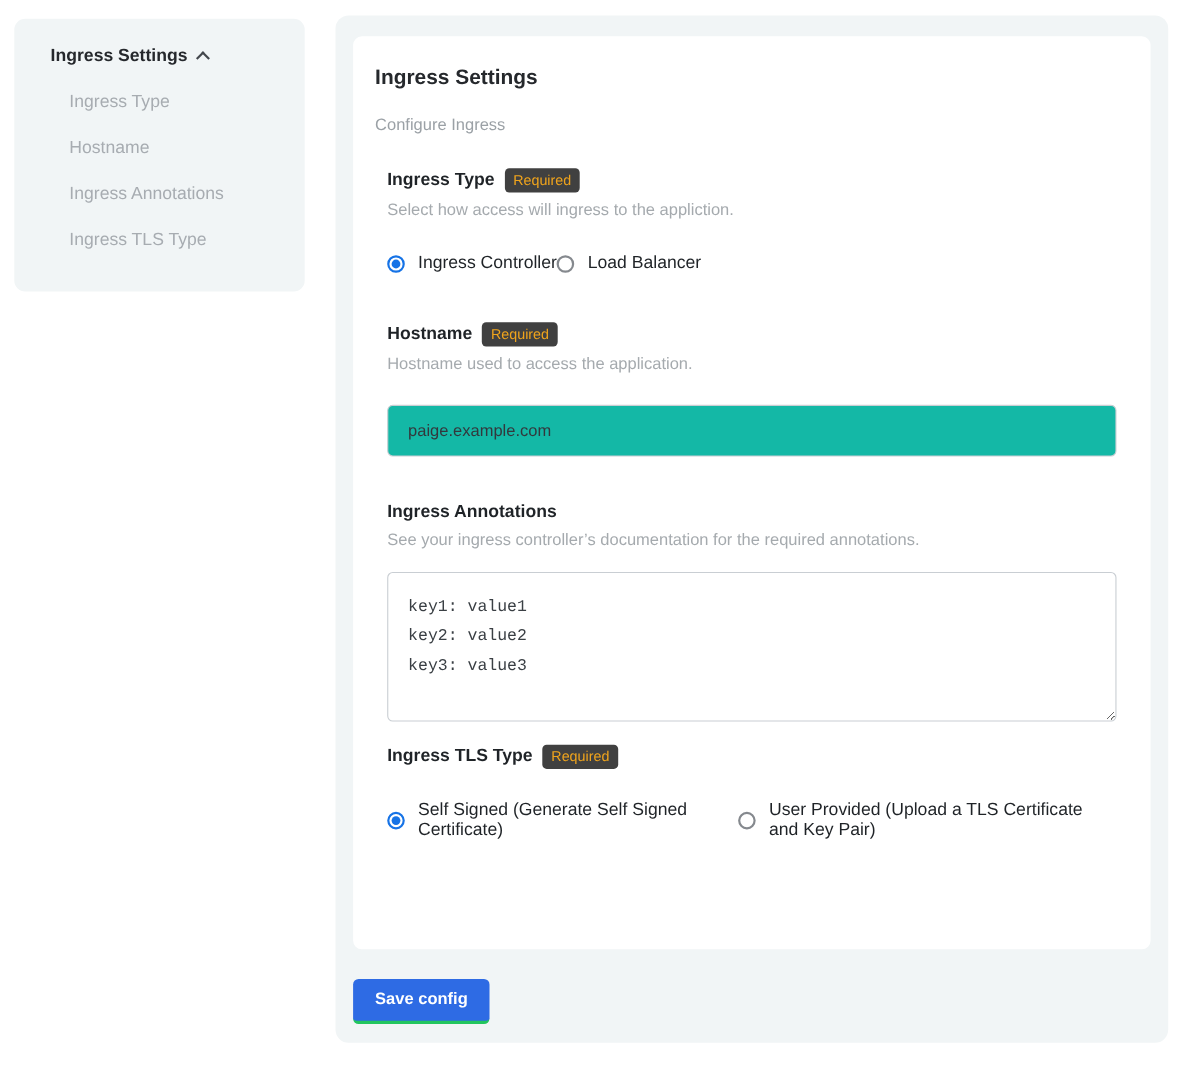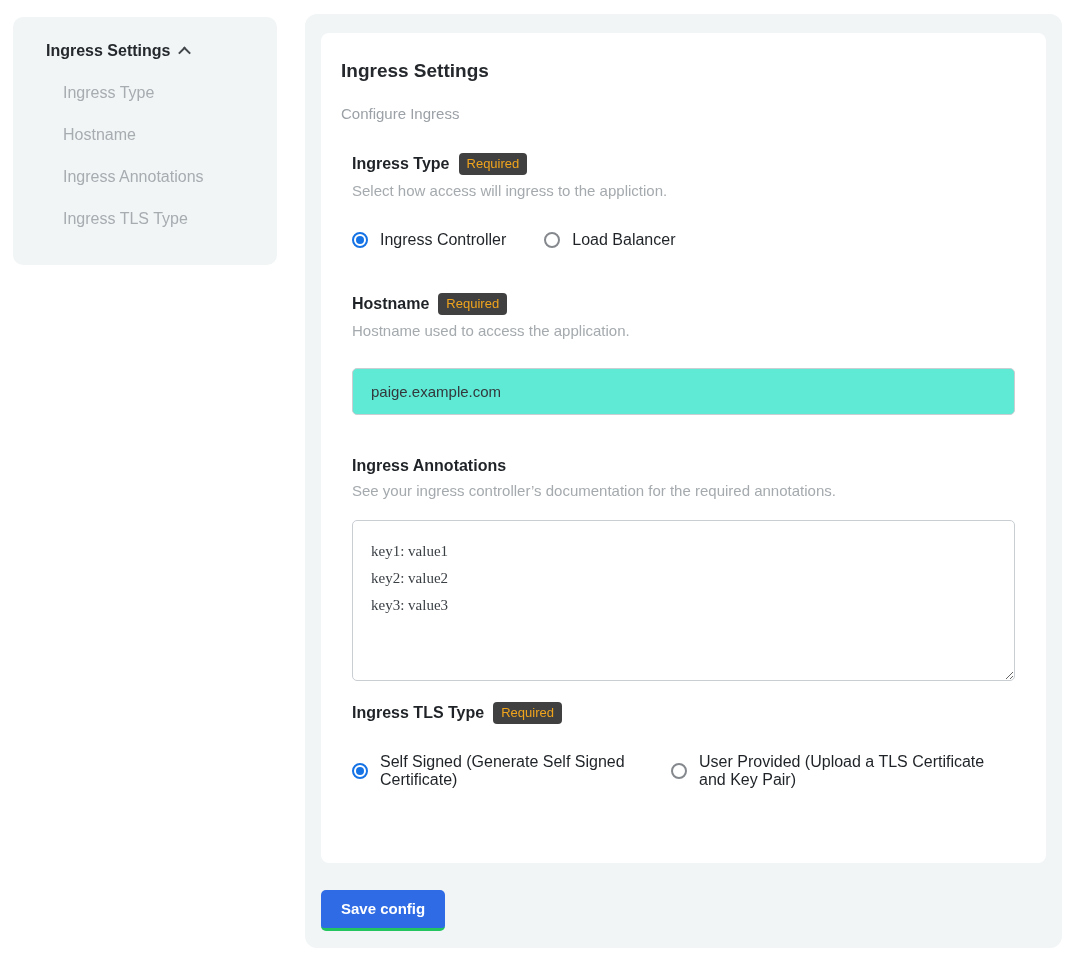--- a/index.html
+++ b/index.html
@@ -25,39 +25,39 @@
   .card-subtitle { margin-top: 23px; font-size: 15px; color: #9ba1a6; }
 
   .section { margin-left: 11px; }
   .section-head { display: flex; align-items: center; gap: 9px; }
   .section-label { font-size: 16px; font-weight: 700; color: #1f2327; }
   .badge { background: #404040; color: #f0a41c; font-size: 13px; padding: 4px 8px 5px 8px;
     border-radius: 4px; line-height: 1; }
   .help { margin-top: 7px; font-size: 15px; color: #a5aaae; }
 
   .sec-ingress-type { margin-top: 31px; }
-  .radio-row { display: flex; align-items: center; gap: 38px; margin-top: 32px; }
+  .radio-row { display: flex; align-items: center; margin-top: 32px; }
   .radio-opt { display: flex; align-items: center; gap: 12px; cursor: pointer; }
   .radio { width: 16px; height: 16px; border-radius: 50%; border: 2px solid #85898e;
     background: #fff; position: relative; flex: 0 0 auto; }
   .radio.checked { border-color: #1673e6; }
   .radio.checked::after { content: ""; position: absolute; inset: 2px; border-radius: 50%; background: #1673e6; }
   .radio-label { font-size: 16px; color: #1f2327; }
 
   .sec-hostname { margin-top: 44px; }
   .text-input { margin-top: 29px; width: 663px; height: 47px; border: 1px solid #c9ced3;
     border-radius: 5px; padding: 0 18px; font-size: 15px; color: #33383d;
-    font-family: "Liberation Sans", sans-serif; background: #5eead4; outline: none; display: block; }
+    font-family: "Liberation Sans", sans-serif; background: #14b8a6; outline: none; display: block; }
   .default-line { margin-top: 13px; font-size: 14px; color: #9aa0a5; }
   .default-line b { color: #212e55; font-weight: 700; }
 
   .sec-annotations { margin-top: 42px; }
-  .textarea { margin-top: 21px; width: 663px; height: 161px; border: 1px solid #c9ced3;
+  .textarea { margin-top: 21px; width: 663px; height: 136px; border: 1px solid #c9ced3;
     border-radius: 5px; padding: 17px 18px; font-size: 15px; line-height: 27px; color: #3a3f44;
-    font-family: Liberation Serif, serif; background: #fff;
+    font-family: Liberation Mono, monospace; background: #fff;
     resize: both; outline: none; display: block; }
 
   .sec-tls { margin-top: 21px; }
   .radio-stack { margin-top: 29px; display: flex; flex-direction: row; gap: 25px; }
 
   .save-btn { margin: 27px 0 0 0; display: inline-block; background: #2e6be4; color: #ffffff;
     font-size: 15px; font-weight: 700; font-family: "Liberation Sans", sans-serif;
     padding: 10px 20px 11px 20px; border: none; border-bottom: 3px solid #22c55e;
     border-radius: 5px; cursor: pointer; }
 </style>

